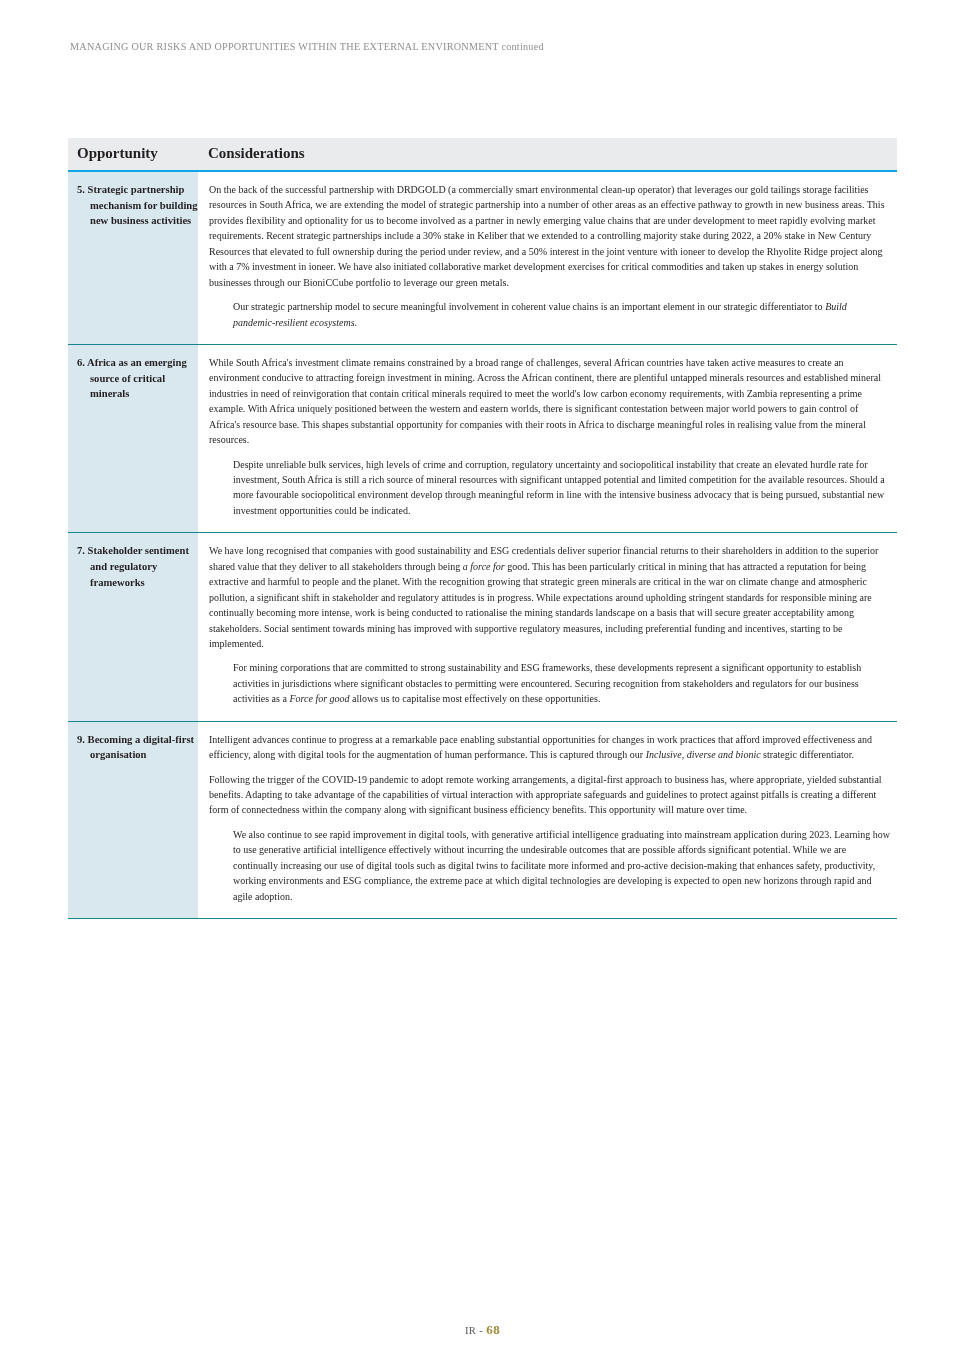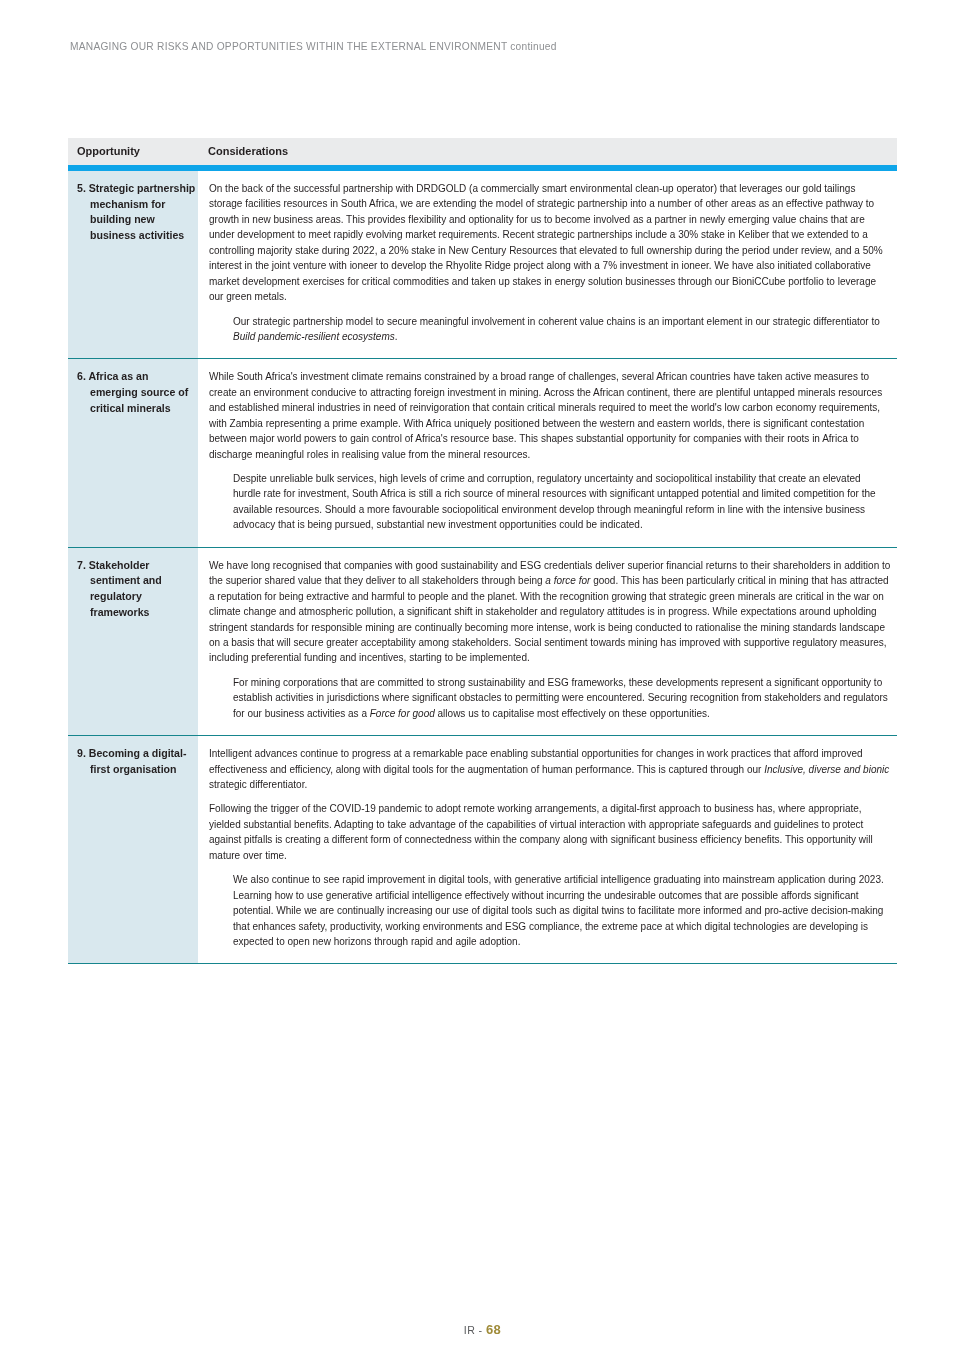--- a/index.html
+++ b/index.html
@@ -15,20 +15,21 @@
     position: relative;
     overflow: hidden;
   }
 
   .page {
     position: absolute;
     left: 0; top: 0;
     width: 838px;
     height: 1365px;
     background: #ffffff;
+    font-family: Liberation Serif, serif;
   }
 
   
   .running-header {
     position: absolute;
     left: 70px;
     top: 41px;
     font-size: 10.2px;
     letter-spacing: 0.25px;
     color: #8d8f92;
@@ -45,25 +46,25 @@
     table-layout: fixed;
   }
 
   .opp-table col.c-opportunity { width: 130px; }
   .opp-table col.c-considerations { width: 699px; }
 
   .opp-table thead th {
     background: #eaebec;
     text-align: left;
     vertical-align: middle;
-    font-size: 11px;
+    font-size: 15px;
     font-weight: bold;
     color: #231f20;
     padding: 7px 8px 8px 9px;
-    border-bottom: 6px solid #0ea5e9;
+    border-bottom: 2px solid #0ea5e9;
   }
   .opp-table thead th.th-considerations {
     padding-left: 10px;
   }
 
   .opp-table tbody td {
     vertical-align: top;
     border-bottom: 1.6px solid #16858d;
   }
 

